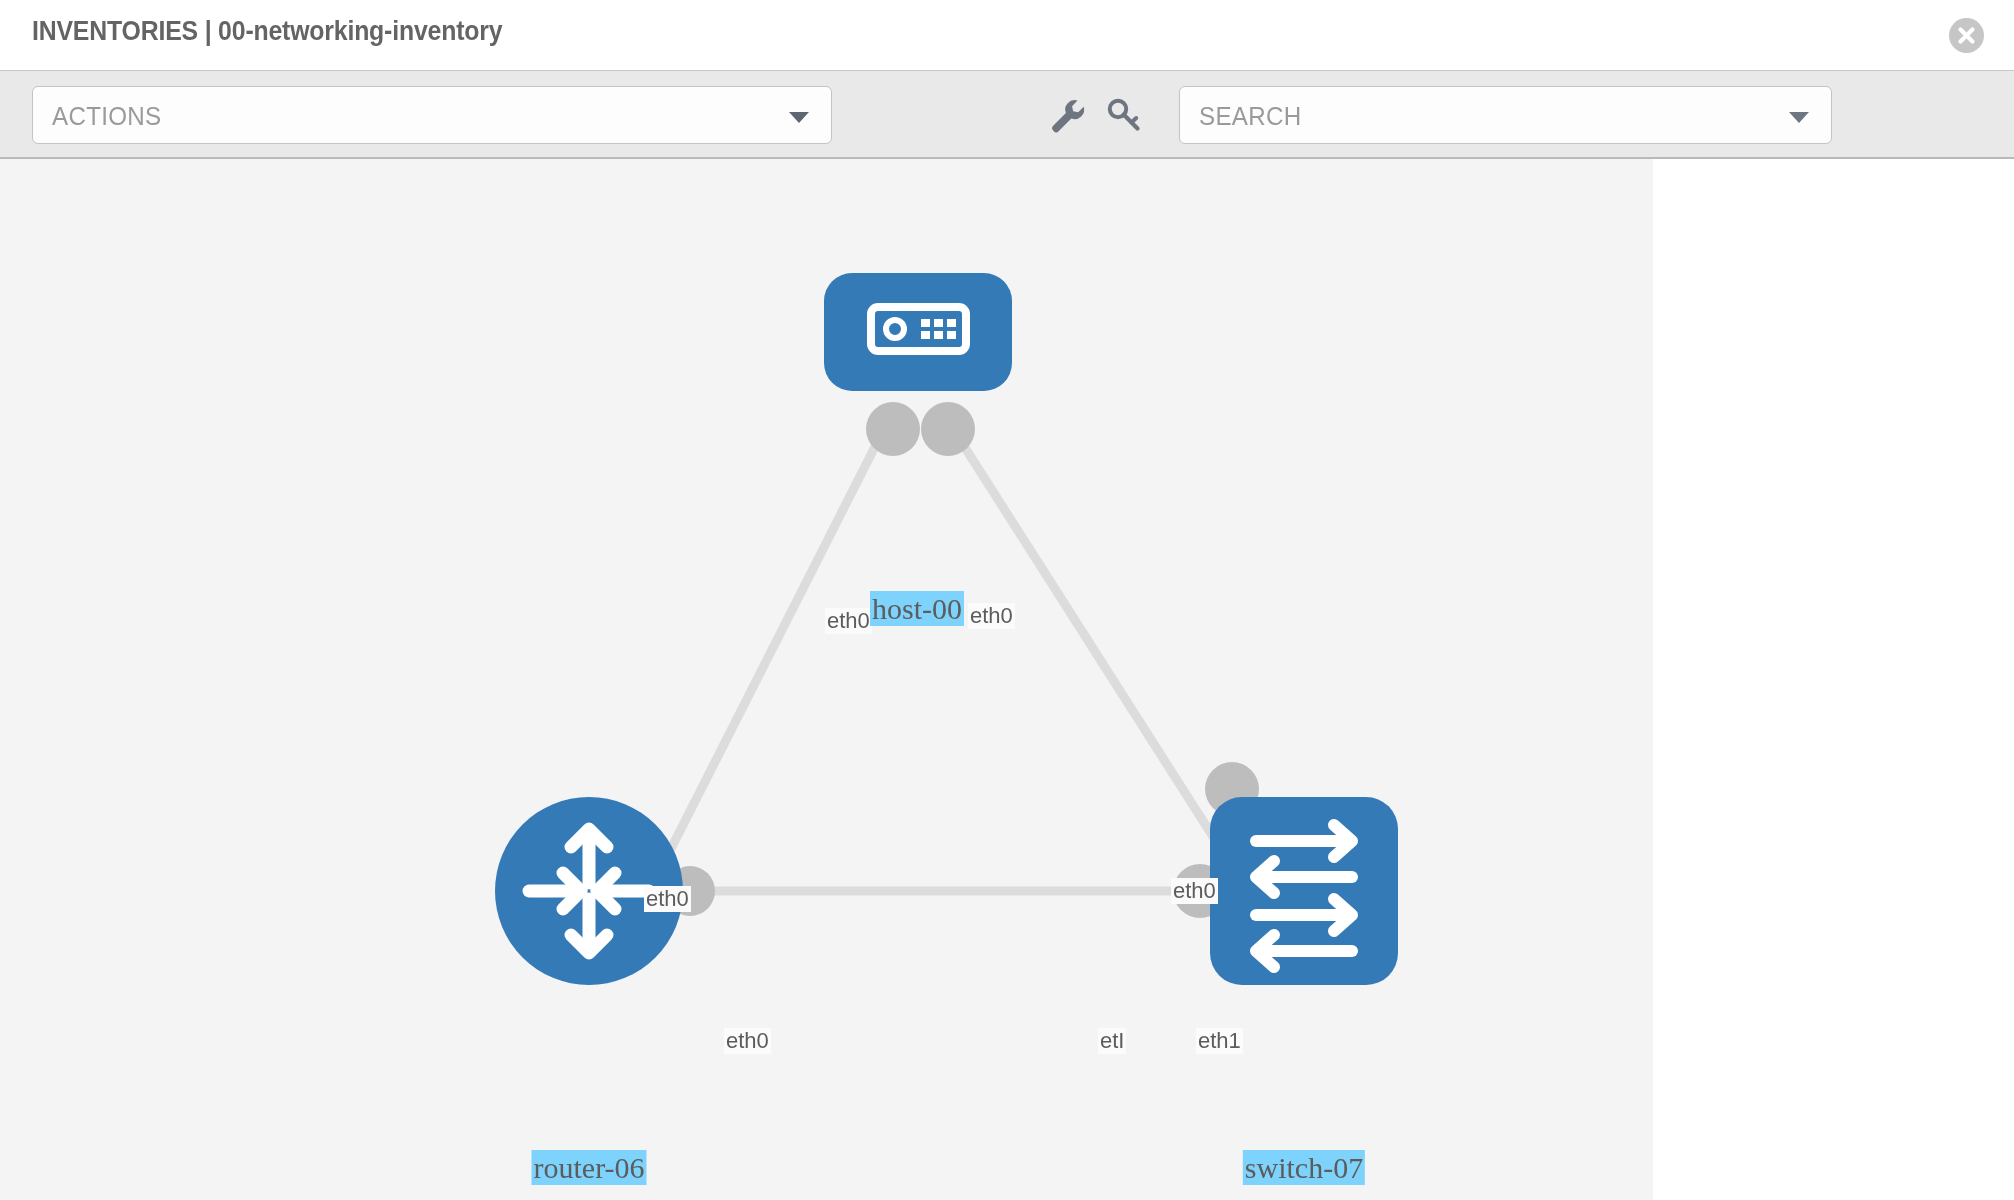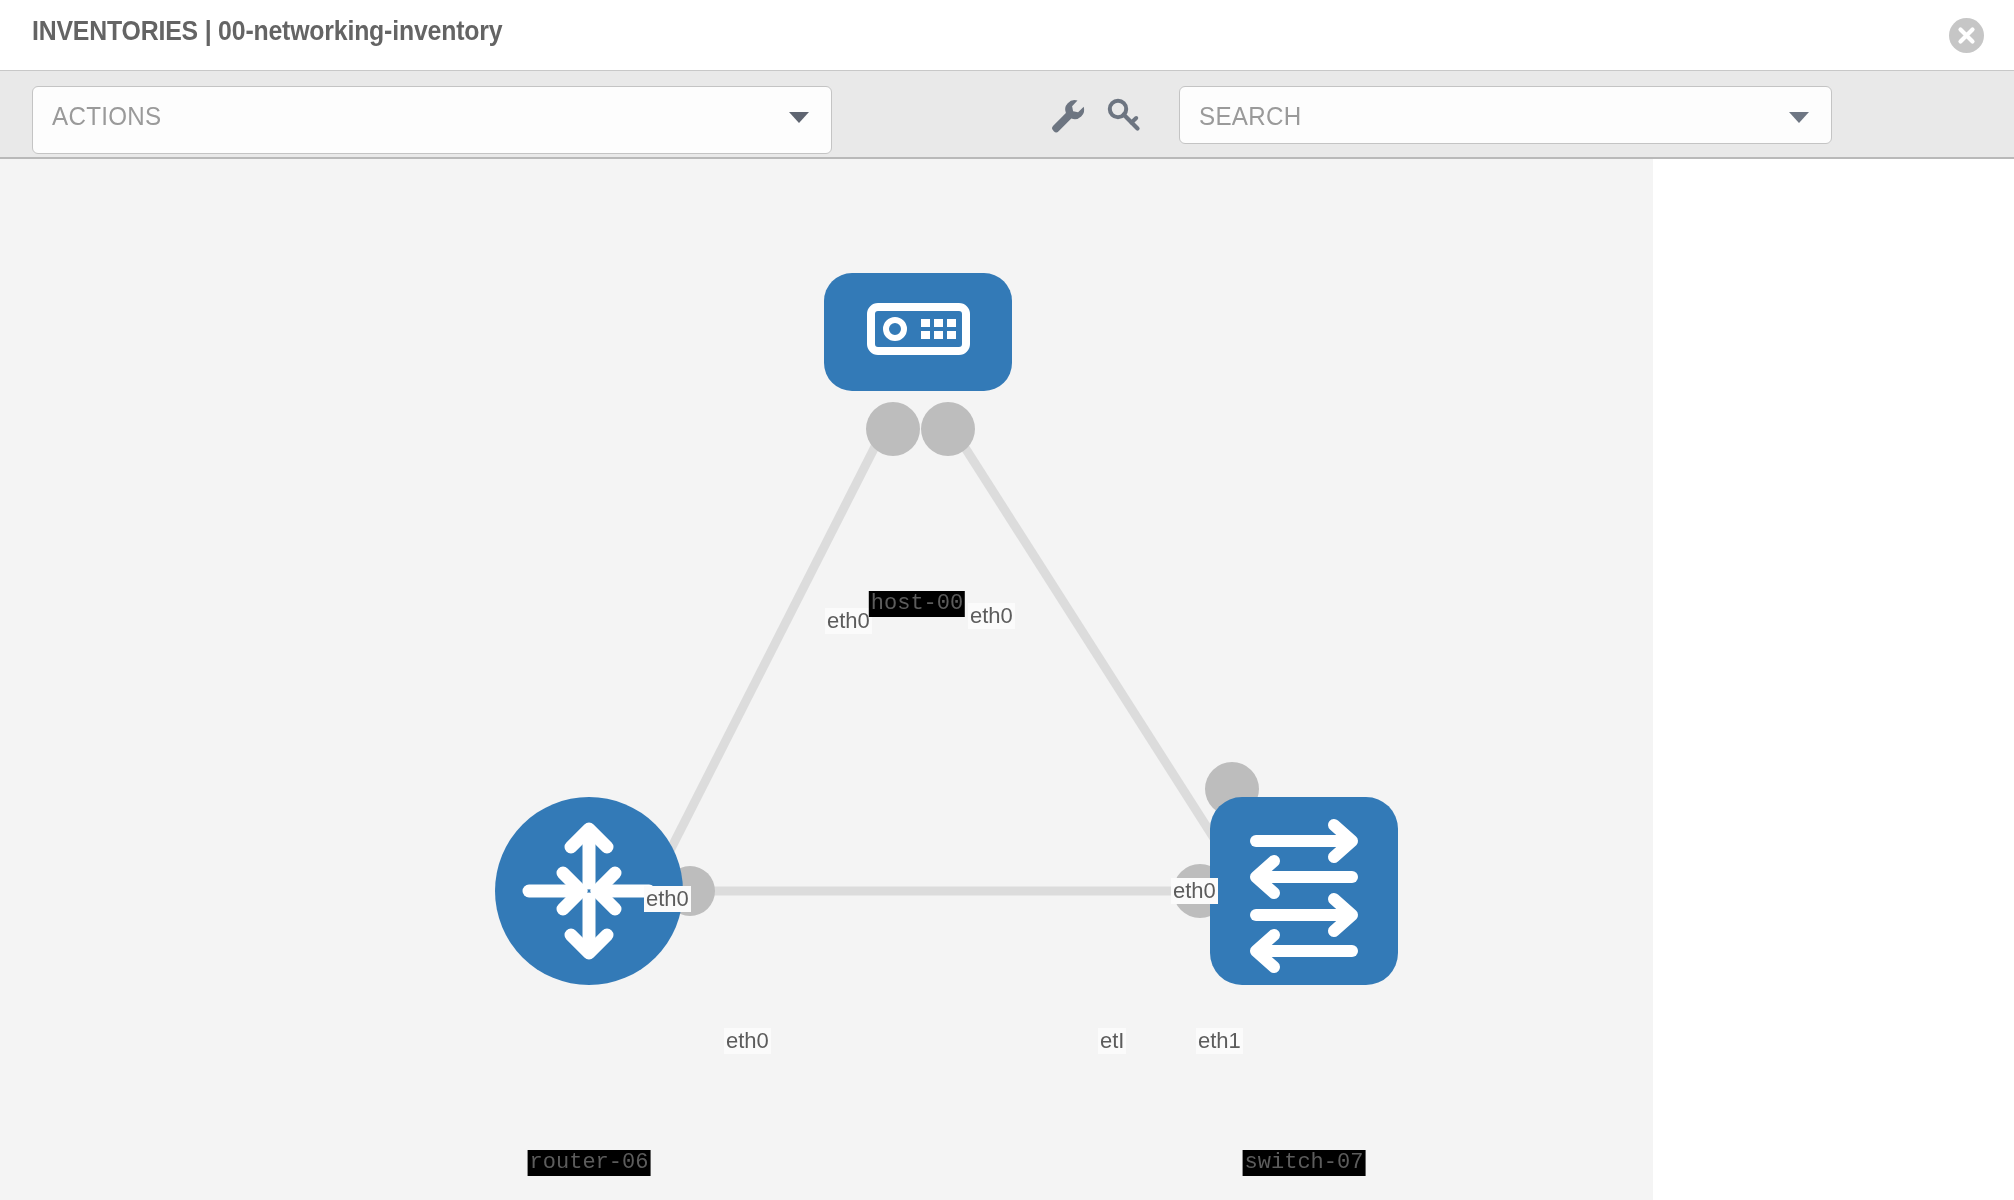--- a/index.html
+++ b/index.html
@@ -64,21 +64,21 @@
     border-top: 1px solid #c8c8c8;
     border-bottom: 2px solid #b9b9b9;
     box-sizing: border-box;
   }
 
   .actions-select {
     position: absolute;
     left: 32px;
     top: 15px;
     width: 800px;
-    height: 68px;
+    height: 58px;
     background: #fdfdfd;
     border: 1px solid #c4c4c4;
     border-radius: 6px;
     box-sizing: border-box;
     cursor: pointer;
   }
   .actions-label {
     position: absolute;
     left: 19px;
     top: 14px;
@@ -158,24 +158,24 @@
   .canvas-svg {
     position: absolute;
     left: 0; top: 0;
     width: 2014px;
     height: 1041px;
   }
 
   
   .node-label {
     position: absolute;
-    background: #000000;
+    background: #7dd3fc;
     color: #5c5c5c;
-    font-size: 22px;
-    font-family: Liberation Mono, monospace;
+    font-size: 30px;
+    font-family: Liberation Serif, serif;
     white-space: nowrap;
     padding: 0 2px;
     line-height: 1.18;
     transform: translateX(-50%);
   }
   .edge-label {
     position: absolute;
     background: #fbfbfb;
     color: #5c5c5c;
     font-size: 22px;

